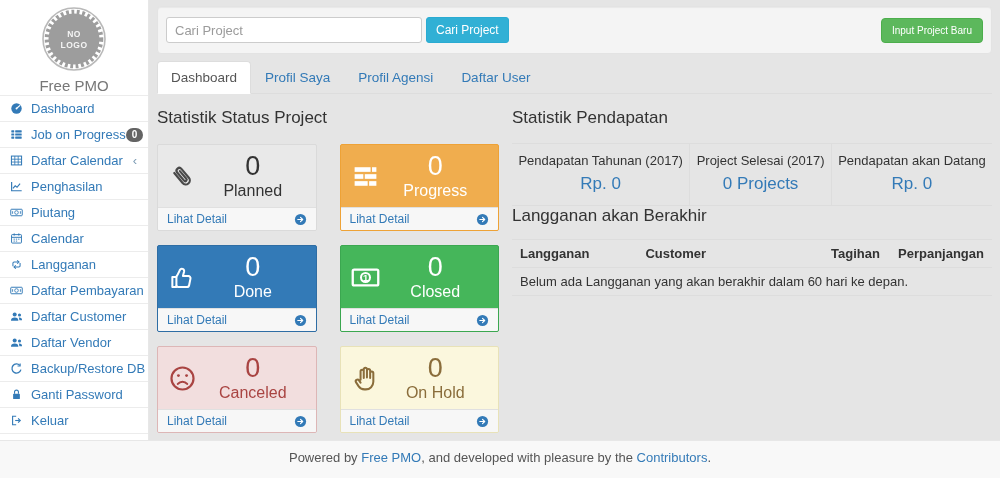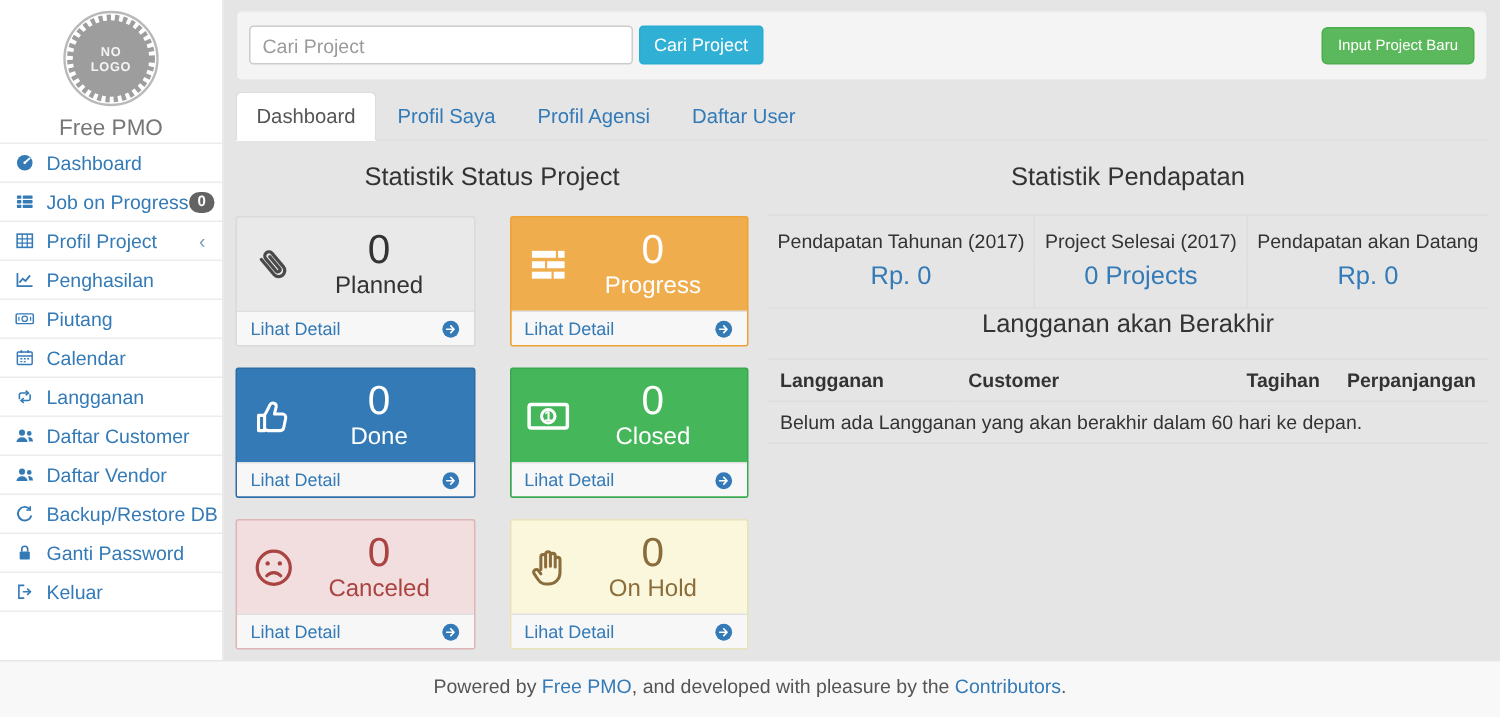--- a/index.html
+++ b/index.html
@@ -30,21 +30,21 @@
   .spacer { flex:1; }
   .btn-new { background:#5cb85c; border:1px solid #4cae4c; border-radius:4px; font-size:10px; padding:6px 10px; }
 
   .tabs { display:flex; margin-top:7px; border-bottom:1px solid #ddd; }
   .tab { padding:8px 13px; font-size:13.5px; color:#337ab7; cursor:pointer; margin-bottom:-1px; border:1px solid transparent; border-radius:4px 4px 0 0; }
   .tab.active { color:#555; background:#fff; border-color:#ddd #ddd #fff; cursor:default; }
 
   .content { display:flex; margin-top:14px; }
   .left-col { width:342px; flex-shrink:0; }
   .right-col { flex:1; padding-left:13px; min-width:0; }
-  .section-title { text-align:center; font-size:17px; font-weight:normal; color:#333; }
+  .section-title { font-size:17px; font-weight:normal; color:#333; }
 
   
   .cards-grid { display:grid; grid-template-columns:1fr 1fr; column-gap:23px; row-gap:14px; margin-top:16px; }
   .card { border:1px solid; border-radius:2px; overflow:hidden; }
   .card-body { height:62px; display:flex; align-items:center; padding:0 10px; }
   .card-icon { width:32px; flex-shrink:0; display:flex; }
   .card-icon svg { width:29px; height:29px; }
   .card-main { flex:1; text-align:center; line-height:1.15; }
   .card-count { font-size:27px; }
   .card-label { font-size:16px; }
@@ -117,21 +117,21 @@
         <span class="mi-label">Job on Progress</span>
         <span class="mi-right badge">0</span>
       </div>
       <div class="menu-item">
         <span class="mi-icon">
             <svg viewBox="0 0 20 20" fill="none" stroke="currentColor">
               <rect x="2.2" y="3.2" width="15.6" height="13.6" stroke-width="1.6"></rect>
               <path d="M2.2 8H17.8M2.2 12.4H17.8M7.4 3.2V16.8M12.6 3.2V16.8" stroke-width="1.3"></path>
             </svg>
           </span>
-        <span class="mi-label">Profil Project</span>
+        <span class="mi-label">Daftar Calendar</span>
         <span class="mi-right chev">‹</span>
       </div>
       <div class="menu-item">
         <span class="mi-icon">
             <svg viewBox="0 0 20 20" fill="none" stroke="currentColor">
               <path d="M2.5 3v13.5H18" stroke-width="1.8"></path>
               <path d="M4.5 13l3.5-4 2.8 2.2 4.7-5.7" stroke-width="1.8"></path>
             </svg>
           </span>
         <span class="mi-label">Penghasilan</span>
@@ -160,20 +160,30 @@
       <div class="menu-item">
         <span class="mi-icon">
             <svg viewBox="0 0 20 20" fill="none" stroke="currentColor" stroke-width="1.6">
               <path d="M4.5 12.5V8a1.8 1.8 0 0 1 1.8-1.8h7"></path>
               <path d="M11 3.8l2.8 2.4L11 8.6"></path>
               <path d="M15.5 7.5V12a1.8 1.8 0 0 1-1.8 1.8h-7"></path>
               <path d="M9 11.4l-2.8 2.4L9 16.2"></path>
             </svg>
           </span>
         <span class="mi-label">Langganan</span>
+      </div>
+      <div class="menu-item">
+        <span class="mi-icon">
+            <svg viewBox="0 0 20 20" fill="none" stroke="currentColor">
+              <rect x="1.2" y="5" width="17.6" height="10" rx="1.2" stroke-width="1.5"></rect>
+              <circle cx="10" cy="10" r="2.8" stroke-width="1.3"></circle>
+              <path d="M4 8v4M16 8v4" stroke-width="1.3"></path>
+            </svg>
+          </span>
+        <span class="mi-label">Daftar Pembayaran</span>
       </div>
       <div class="menu-item">
         <span class="mi-icon">
             <svg viewBox="0 0 20 20" fill="currentColor">
               <circle cx="7.2" cy="6.8" r="3.1"></circle>
               <path d="M1.5 16.5a5.7 5 0 0 1 11.4 0z"></path>
               <circle cx="14.6" cy="7.6" r="2.4"></circle>
               <path d="M13.6 11.4a4.6 4.3 0 0 1 4.9 4.4l-4 .1z"></path>
             </svg>
           </span>

